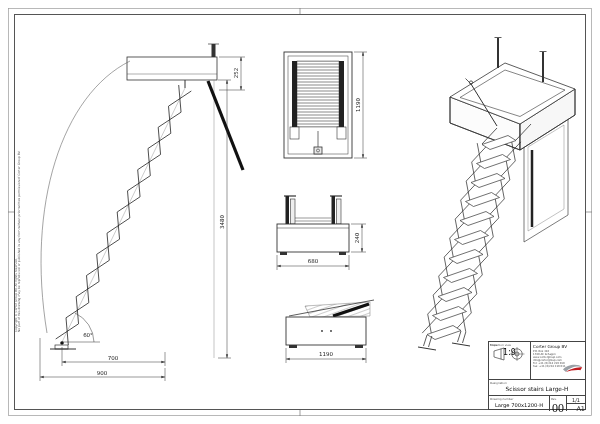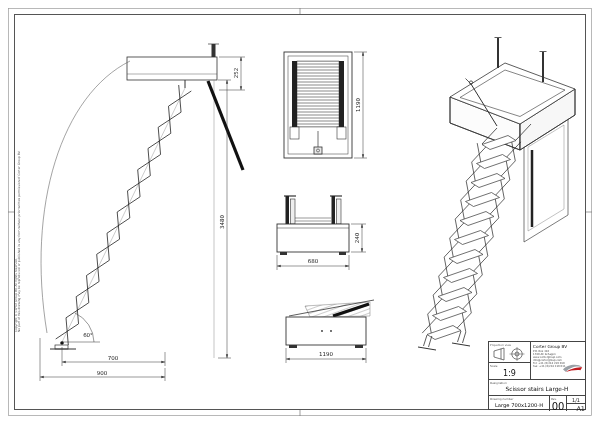--- a/index.html
+++ b/index.html
@@ -9,36 +9,36 @@
   }
   svg { position:absolute; left:0; top:0; }
   svg text { font-family:"DejaVu Sans", sans-serif; }
   .dim { font-size:5.5px; fill:#222; }
   .angletxt { font-size:5.5px; fill:#222; }
 
   
   .tb { position:absolute; left:488px; top:341px; width:98px; height:69px;
         border:1px solid #444; box-sizing:border-box; background:#fff; font-size:3px; }
   .tb-top { display:flex; height:38px; border-bottom:1px solid #444; box-sizing:border-box; }
-  .tb-left { width:42px; border-right:1px solid #444; box-sizing:border-box; display:flex; flex-direction:column; }
+  .tb-left { width:42px; border-right:1px solid #444; box-sizing:border-box; display:flex; flex-direction:row; }
   .tb-proj { height:21px; border-bottom:1px solid #444; box-sizing:border-box; position:relative; }
   .tb-scale { flex:1; position:relative; }
   .tb-label { position:absolute; left:1px; top:0.5px; font-size:2.8px; color:#555; white-space:nowrap; }
   .tb-scale-val { position:absolute; left:0; right:0; top:6px; text-align:center; font-size:8px; color:#111; }
   .tb-company { flex:1; position:relative; padding:1.5px 2px; box-sizing:border-box; }
   .tb-co-name { font-size:4.2px; color:#111; margin-bottom:1px; }
   .tb-co-line { font-size:2.6px; line-height:3.1px; color:#444; white-space:nowrap; }
   .tb-logo { position:absolute; right:1px; bottom:1px; width:24px; height:15px; }
   .tb-designation { height:16px; position:relative; border-bottom:1px solid #444; box-sizing:border-box; }
   .tb-desig-val { position:absolute; left:0; right:0; top:6px; text-align:center; font-size:5.8px; color:#111; }
   .tb-row4 { height:15px; display:flex; }
   .tb-dwg { width:61px; border-right:1px solid #444; box-sizing:border-box; position:relative; }
   .tb-dwg-val { position:absolute; left:0; right:0; top:6px; text-align:center; font-size:5.2px; color:#111; }
   .tb-rev { width:17px; border-right:1px solid #444; box-sizing:border-box; position:relative; }
-  .tb-rev-val { position:absolute; left:0; right:0; top:5px; text-align:center; font-size:10px; color:#111; }
+  .tb-rev-val { position:absolute; left:0; right:0; top:5px; text-align:center; font-size:12px; color:#111;font-family:Liberation Serif, serif; }
   .tb-pages { flex:1; display:flex; flex-direction:column; }
   .tb-page { flex:1; border-bottom:1px solid #444; box-sizing:border-box; text-align:center; font-size:5px; padding-top:1px; }
   .tb-format { flex:1; text-align:right; font-size:6.5px; padding-top:0.5px; }
   .logo-text { font-size:6.5px; font-weight:bold; font-style:italic;padding-left:44px; }
 
   
   .copyright {
     position:absolute; left:15px; top:332px; width:132px;
     transform:rotate(-90deg); transform-origin:0 0;
     font-size:3px; line-height:3.4px; color:#555; white-space:nowrap;

